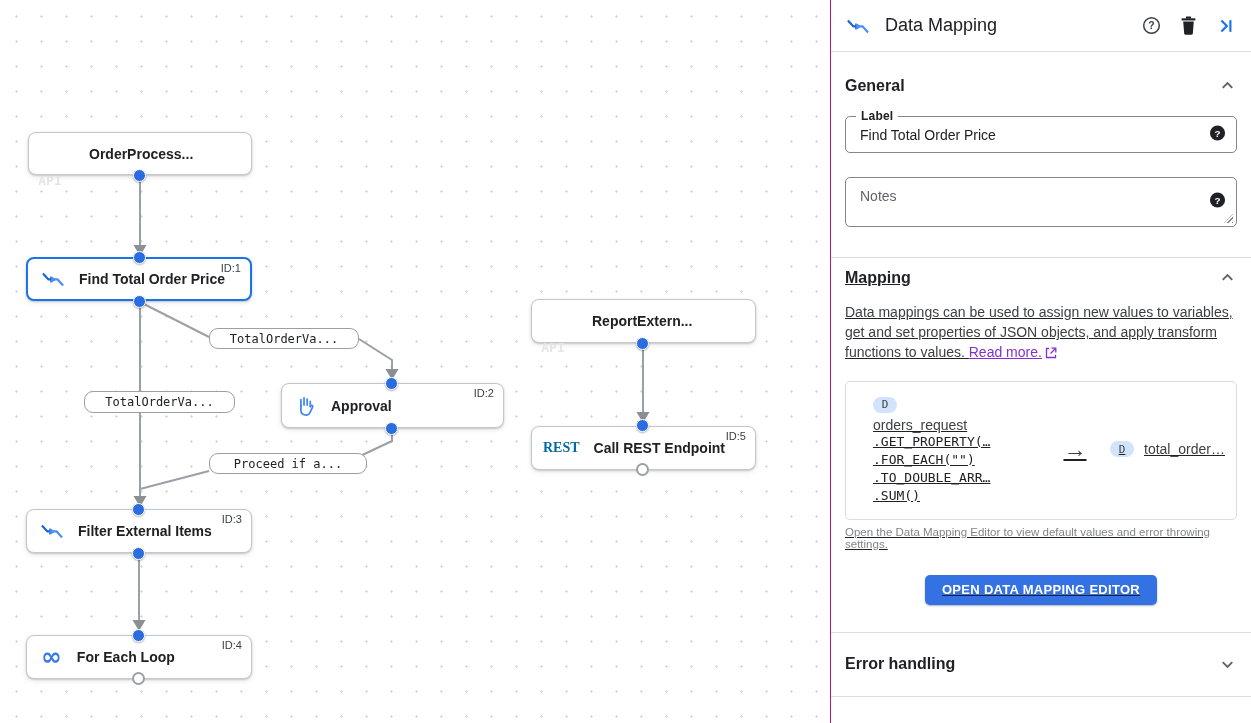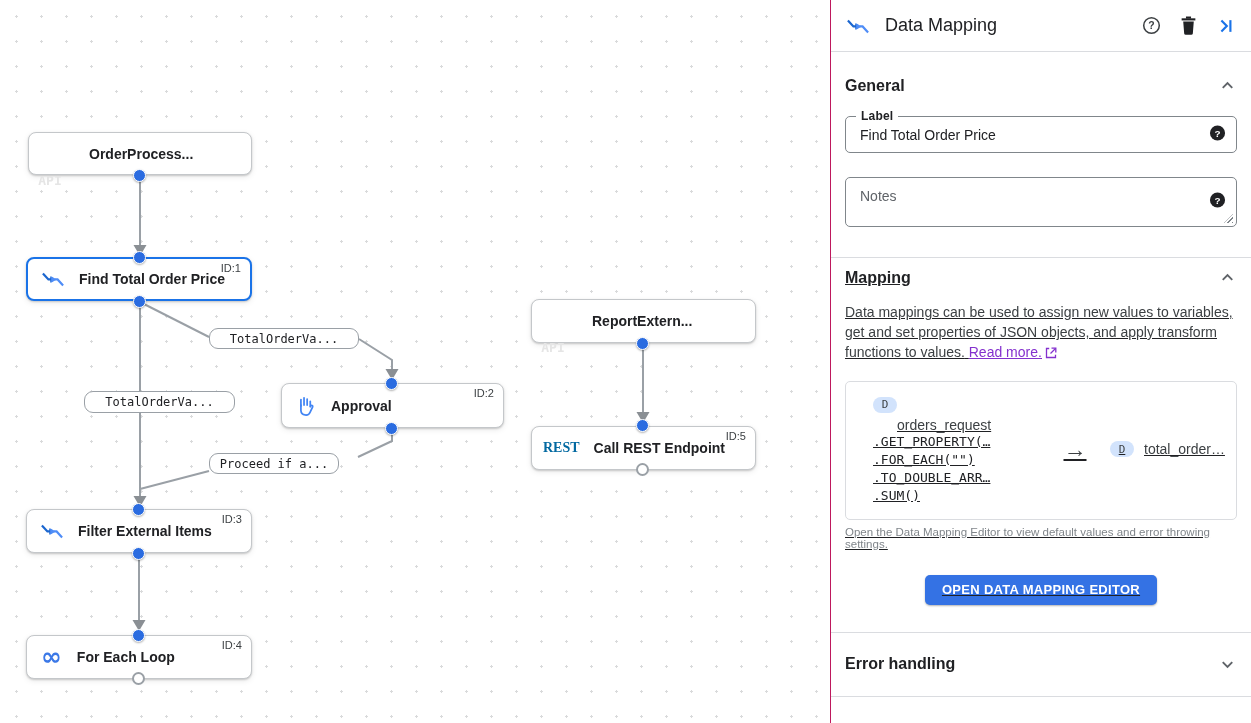--- a/index.html
+++ b/index.html
@@ -72,21 +72,21 @@
 
   .map-table { margin-top:17px; border:1px solid #dadce0; border-radius:5px; overflow:hidden; }
   .mt-head { display:grid; grid-template-columns:194px 70px 1fr; border-bottom:1px solid #dadce0;
              height:33px; align-items:center; }
   .mt-head div { font-size:13px; color:#5f6368; }
   .mt-body { display:grid; grid-template-columns:194px 70px 1fr; padding:12px 0 14px 0; }
   .cell-in { padding-left:27px; }
   .dbadge { display:inline-flex; align-items:center; justify-content:center; min-width:24px; height:16px;
             border-radius:8px; background:#d2e3fc; color:#3c4043; font-size:11px;
             font-family:"DejaVu Sans Mono", monospace; }
-  .var-name { font-size:14px; color:#3c4043; margin-top:4px;margin-left:24px; }
+  .var-name { font-size:14px; color:#3c4043; margin-top:4px; }
   .mono-line { font-family:"DejaVu Sans Mono", monospace; font-size:13px; line-height:18px; color:#202124; white-space:nowrap; }
   .cell-arrow { display:flex; align-items:center; justify-content:center; font-size:23px; color:#3c4043; }
   .cell-out { display:flex; align-items:center; gap:10px; font-size:14px; color:#3c4043; }
   .map-caption { margin-top:6px; font-size:11.5px; color:#80868b; }
   .map-btn { display:block; margin:25px auto 0; background:#3472e4; color:#fff; border:0; border-radius:5px;
              height:30px; padding:0 17px; font-family:"Liberation Sans", sans-serif; font-size:13px;
              font-weight:bold; letter-spacing:.3px; cursor:pointer;
              box-shadow:0 1px 2px rgba(0,0,0,.3); }
 </style>
 </head>
@@ -111,21 +111,21 @@
         <polygon points="133.5,245 146.5,245 140,256"></polygon>
         <polygon points="133.5,496 146.5,496 140,507"></polygon>
         <polygon points="385.5,369 398.5,369 392,380"></polygon>
         <polygon points="636.5,412 649.5,412 643,423"></polygon>
         <polygon points="132.5,620 145.5,620 139,631"></polygon>
       </g>
     </svg>
 
     <div class="edge-label" style="left:209px; top:328px; width:150px; height:21px;">TotalOrderVa...</div>
     <div class="edge-label" style="left:84px; top:391px; width:151px; height:22px;">TotalOrderVa...</div>
-    <div class="edge-label" style="left:209px; top:453px; width:130px; height:21px;">Proceed if a...</div>
+    <div class="edge-label" style="left:209px; top:453px; width:158px; height:21px;">Proceed if a...</div>
 
     <div class="node api-node" style="left:28px; top:132px; width:224px; height:43px;">
       <div class="api-badge">API</div>
       <span class="node-label">OrderProcess...</span>
     </div>
 
     <div class="node icon-node selected" style="left:26px; top:257px; width:226px; height:44px;">
       <svg width="22" height="20" viewBox="0 0 24 20">
         <path d="M1,4 L7,10.5 H10" stroke="#1b66cf" stroke-width="2.4" fill="none"></path>
         <polygon points="15,10.5 9,6.9 9,14.1" fill="#1b66cf"></polygon>

